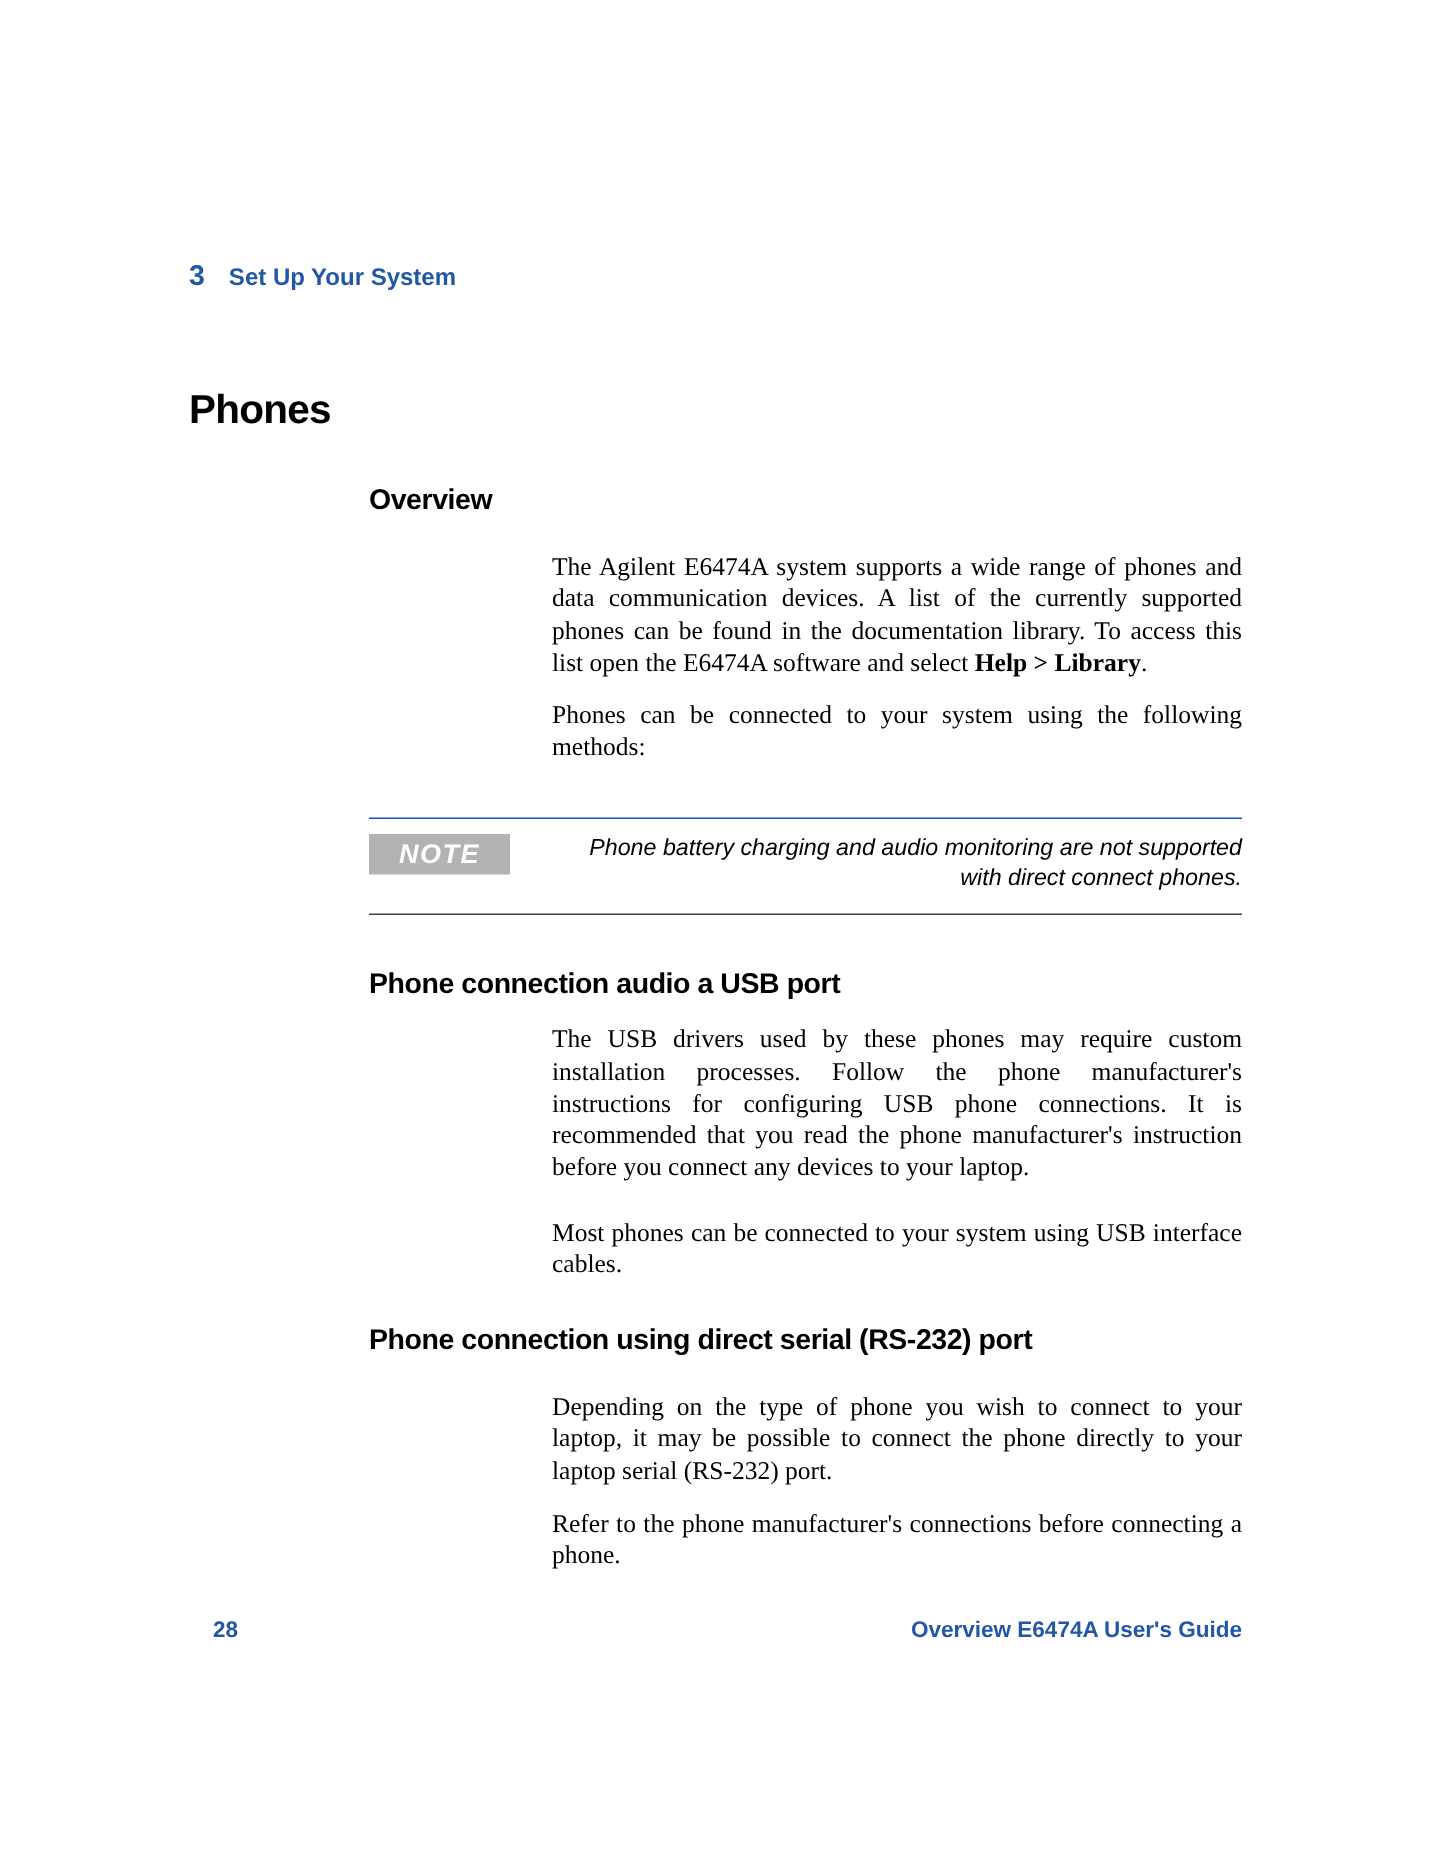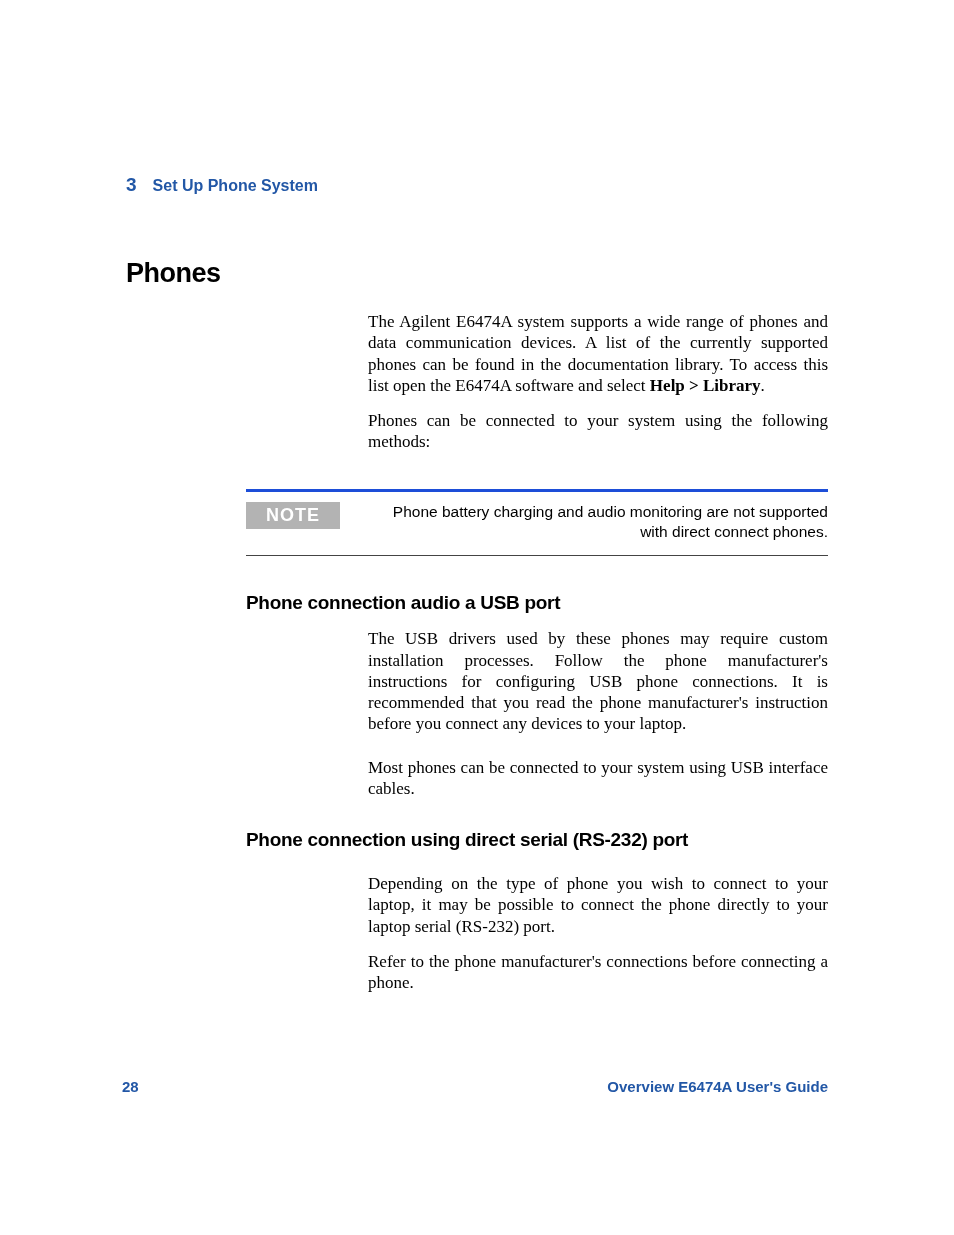--- a/index.html
+++ b/index.html
@@ -47,27 +47,28 @@
     margin-left: 242px;
     margin-right: 0;
     font-size: 17px;
     line-height: 1.25;
     text-align: justify;
   }
   .p { margin-top: 22px; }
   .p.tight { margin-top: 14px; }
   .note-wrap {
     margin-top: 36px;
-    border-top: 3px solid #1d4ed8;
+    border-top: 1px solid #1d4ed8;
     border-bottom: 1px solid #444;
     padding: 10px 0 12px 0;
     display: flex;
     align-items: flex-start;
     margin-left: 120px;
     margin-right: 0;
+    font-style: italic;
   }
   .note-badge {
     background: #b3b3b3;
     color: #fff;
     font-family: Arial, Helvetica, sans-serif;
     font-weight: bold;
     font-size: 18px;
     letter-spacing: 1px;
     padding: 3px 16px 3px 16px;
     margin-right: 24px;
@@ -77,43 +78,44 @@
   .note-text {
     font-family: Arial, Helvetica, sans-serif;
     font-size: 15.5px;
     line-height: 1.35;
     flex: 1;
     text-align: right;
   }
   .footer {
     position: absolute;
     bottom: 140px;
-    left: 122px;
+    left: 142px;
     right: 126px;
     display: flex;
     justify-content: space-between;
     font-family: Arial, Helvetica, sans-serif;
     font-weight: bold;
     color: #2257a6;
     font-size: 15px;
   }
   b { font-weight: bold; }
 </style>
 </head>
 <body>
 
 <div class="page">
 
   <div class="running-head">
     <span class="chnum">3</span>
-    <span class="chtitle">Set Up Phone System</span>
+    <span class="chtitle">Set Up Your System</span>
   </div>
 
   <div class="h1">Phones</div>
 
+  <div class="h2 first">Overview</div>
 
   <div class="body p">
     <span>The Agilent E6474A system supports a wide range of phones and data communication devices. A list of the currently supported phones can be found in the documentation library. To access this list open the E6474A software and select </span><b>Help &gt; Library</b><span>.</span>
   </div>
 
   <div class="body p tight">Phones can be connected to your system using the following methods:</div>
 
   <div class="note-wrap">
     <div class="note-badge">NOTE</div>
     <div class="note-text">Phone battery charging and audio monitoring are not supported with direct connect phones.</div>

